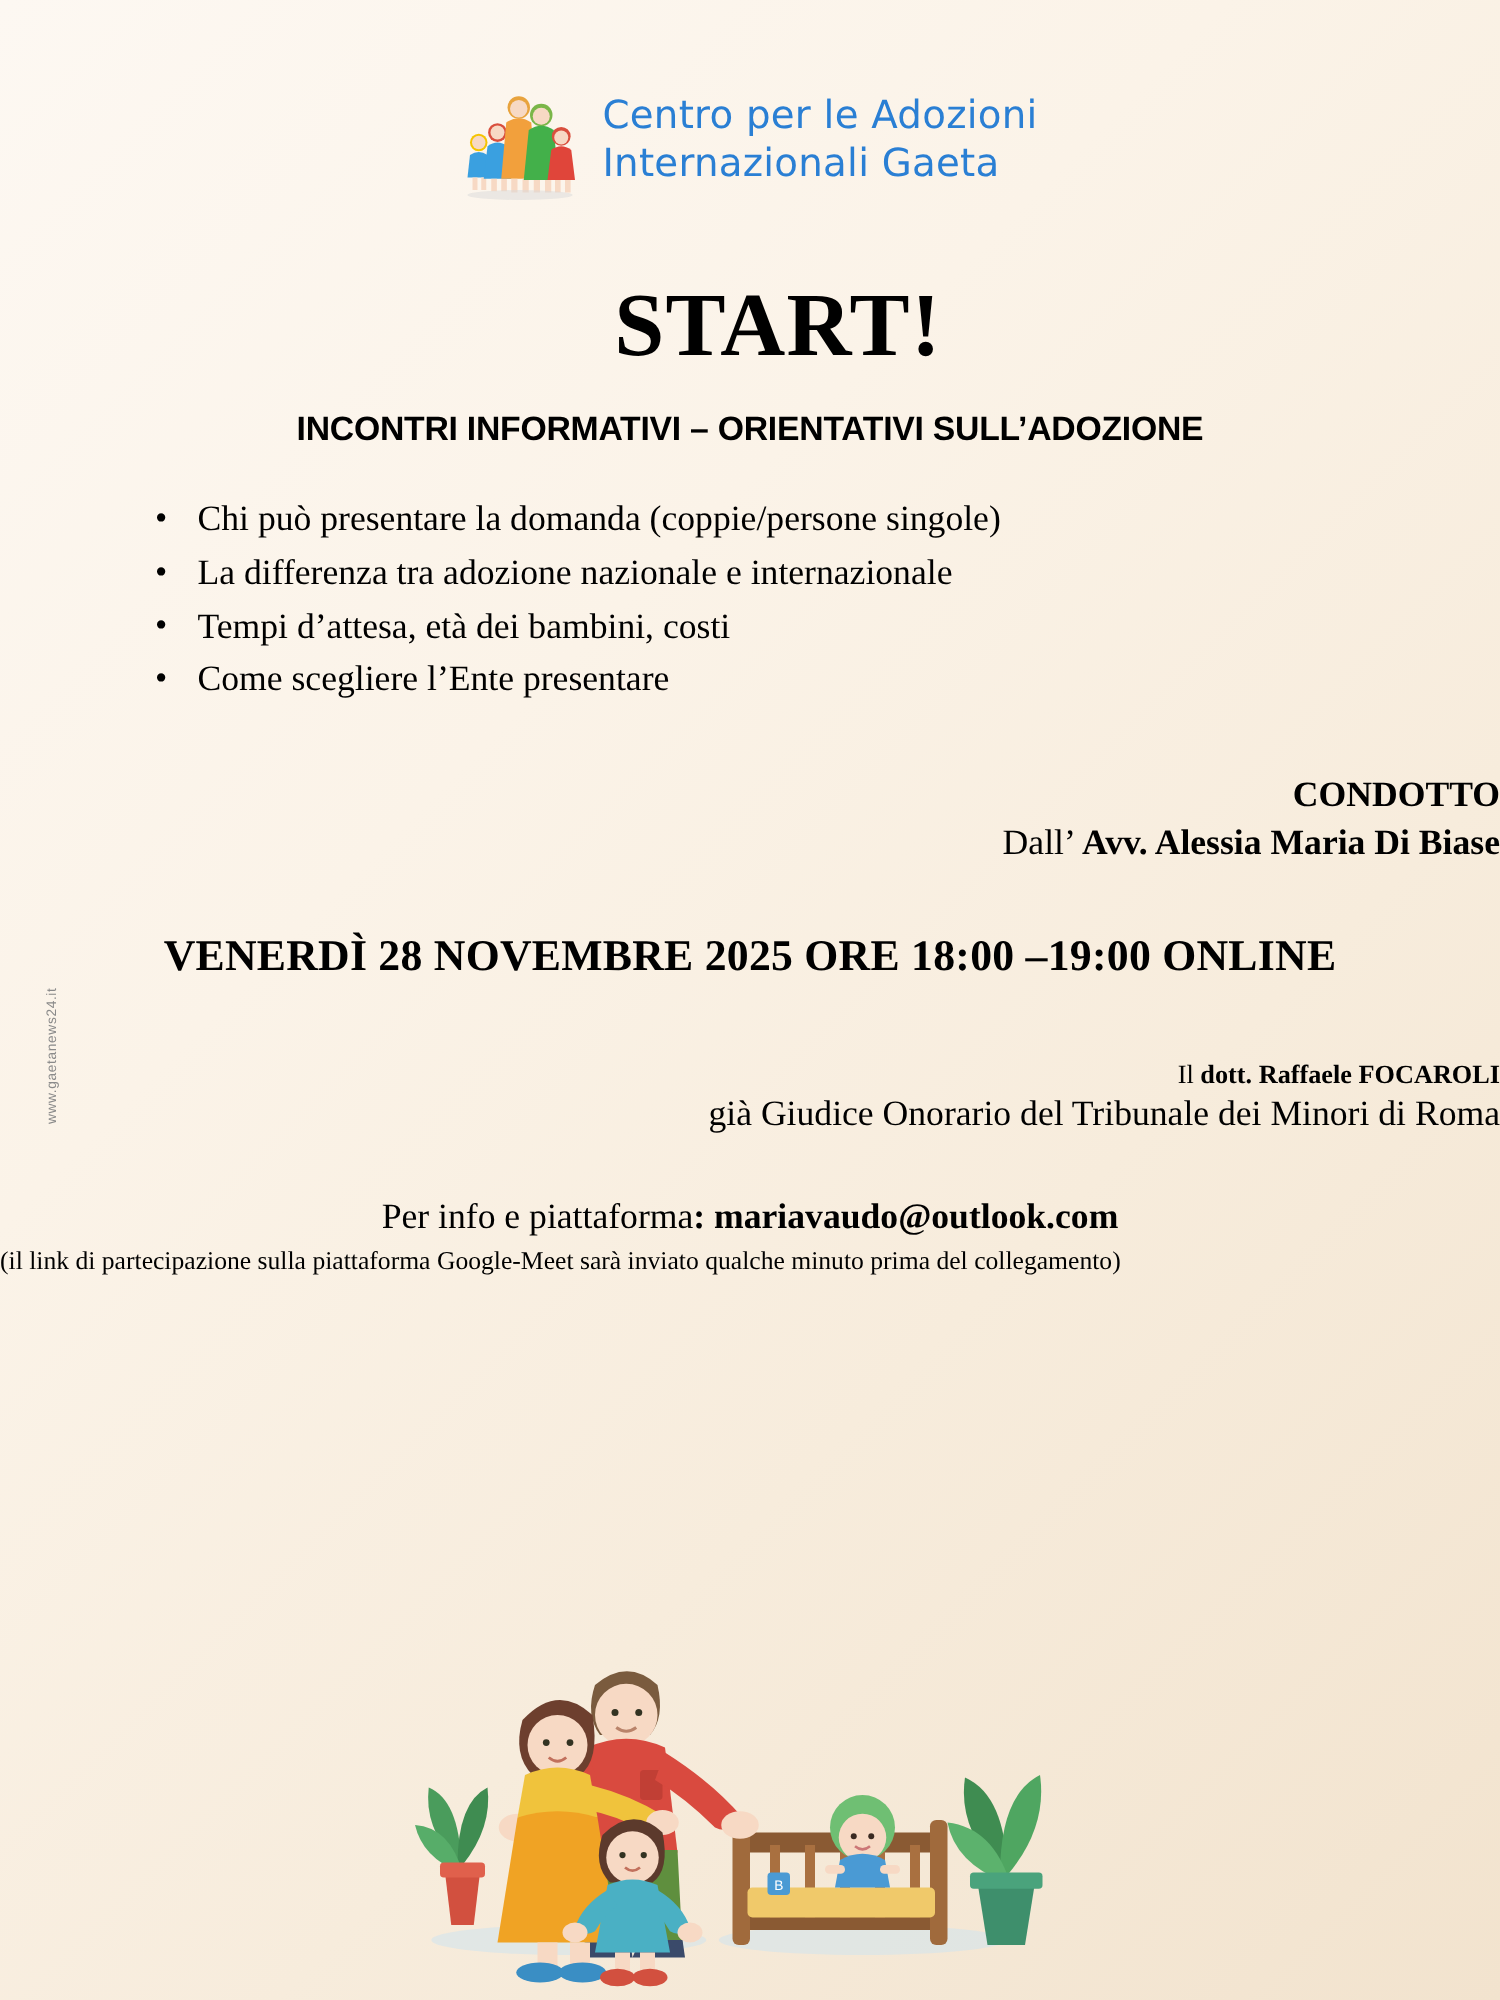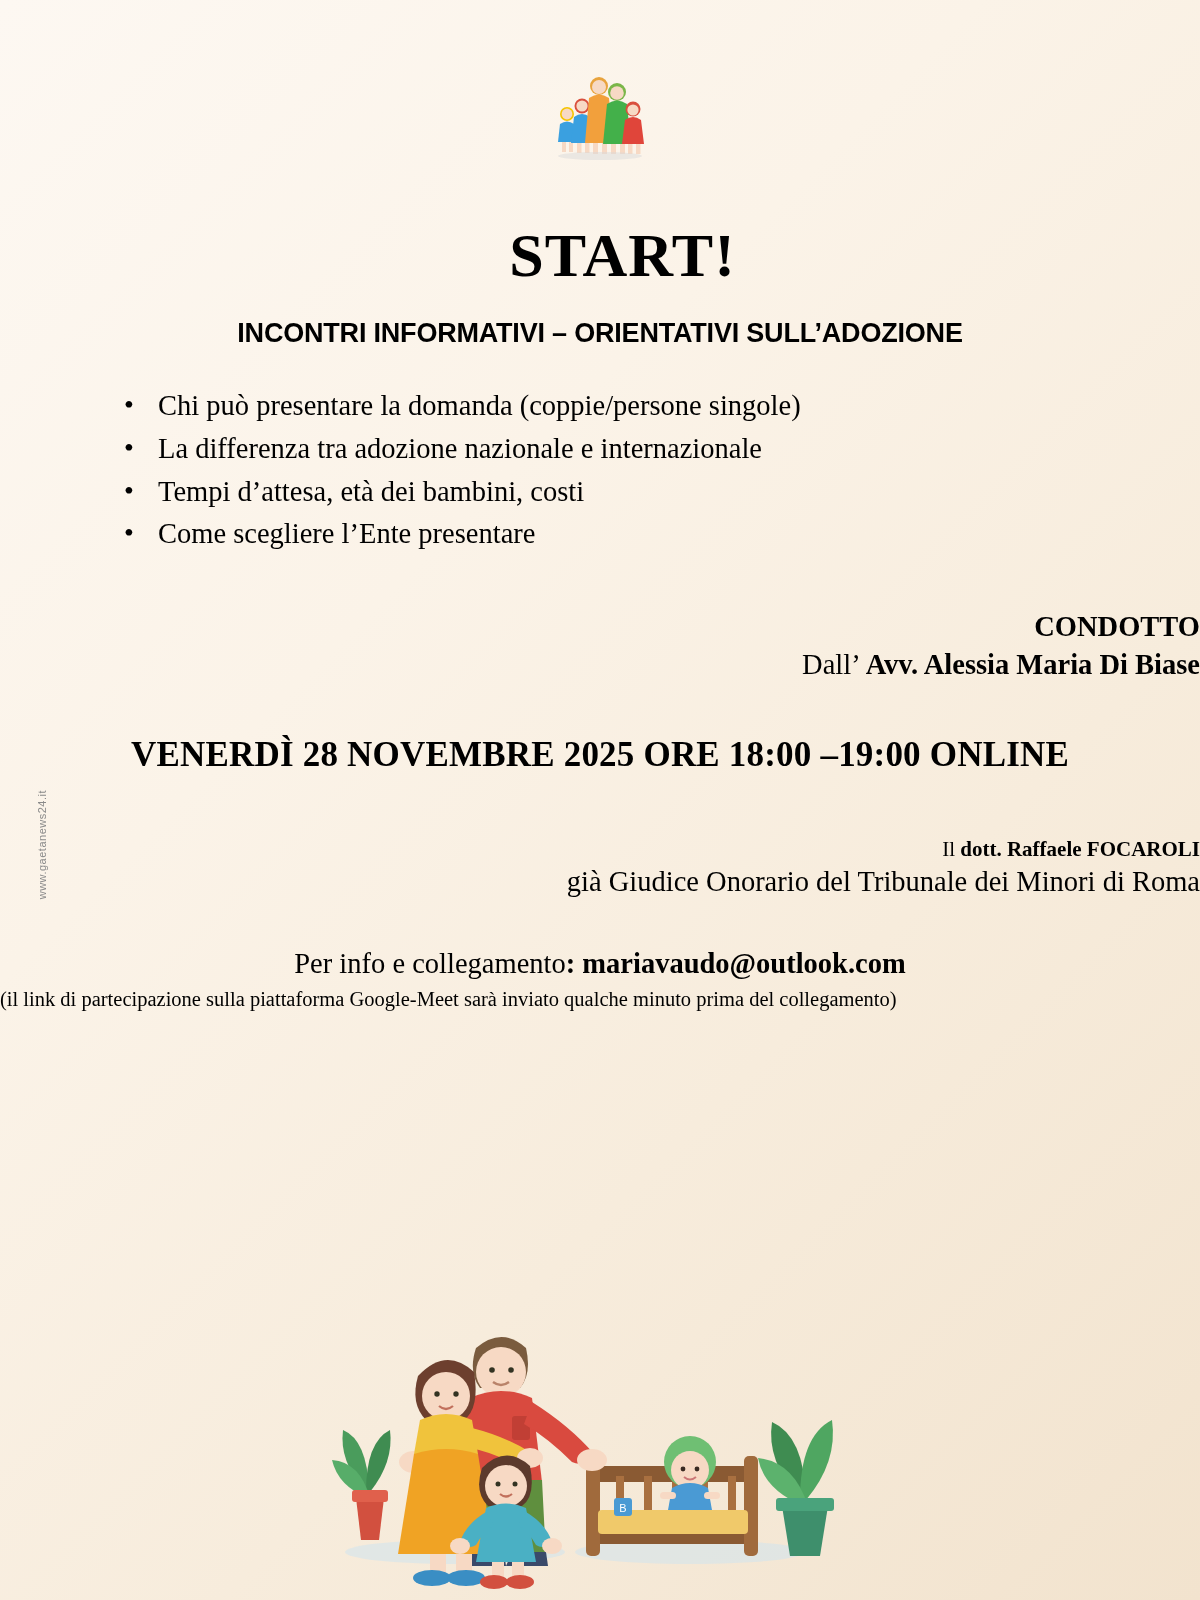--- a/index.html
+++ b/index.html
@@ -49,21 +49,21 @@
     color: #2a7fd4;
     font-weight: 500;
     letter-spacing: 0.2px;
   }
 
   
   .title {
     text-align: center;
     font-family: "Liberation Serif", serif;
     font-weight: bold;
-    font-size: 62px;
+    font-size: 72px;
     letter-spacing: 1px;
     margin-top: 62px;
     line-height: 1;
     padding-left: 45px;
   }
   .subtitle {
     text-align: center;
     font-family: "Liberation Sans", sans-serif;
     font-weight: bold;
     font-size: 27px;
@@ -187,20 +187,24 @@
 
       <circle cx="79" cy="47" r="7.5" fill="#d94f3d"></circle>
       <circle cx="79" cy="48" r="5.6" fill="#f7d9c4"></circle>
       <path d="M71 58 q8 -6 16 0 l3 24 h-22 z" fill="#e0453a"></path>
       <rect x="74" y="82" width="4.5" height="10" fill="#f7d9c4"></rect>
       <rect x="82" y="82" width="4.5" height="10" fill="#f7d9c4"></rect>
 
       <ellipse cx="46" cy="94" rx="42" ry="4" fill="#d9d9d9" opacity="0.5"></ellipse>
     </svg>
   </div>
+  <div>
+    <div class="brand">Centro per le Adozioni</div>
+    <div class="brand">Internazionali Gaeta</div>
+  </div>
 </div>
 
 <div class="title">START!</div>
 <div class="subtitle">INCONTRI INFORMATIVI – ORIENTATIVI SULL’ADOZIONE</div>
 
 <ul class="bullets">
   <li>Chi può presentare la domanda (coppie/persone singole)</li>
   <li>La differenza tra adozione nazionale e internazionale</li>
   <li>Tempi d’attesa, età dei bambini, costi</li>
   <li>Come scegliere l’Ente presentare</li>
@@ -212,21 +216,21 @@
 </div>
 
 <div class="datetime">VENERDÌ 28 NOVEMBRE 2025 ORE 18:00 –19:00 ONLINE</div>
 
 <div class="block interviene">
   <div class="mixed-line name"><span>Il </span><b>dott. Raffaele FOCAROLI</b></div>
   <div class="role">già Giudice Onorario del Tribunale dei Minori di Roma</div>
 </div>
 
 <div class="contact">
-  <span>Per info e collegamento</span><b>:&nbsp;</b><b>mariavaudo@outlook.com</b>
+  <span>Per info e piattaforma</span><b>:&nbsp;</b><b>mariavaudo@outlook.com</b>
 </div>
 <div class="note">(il link di partecipazione sulla piattaforma Google-Meet sarà inviato qualche minuto prima del collegamento)</div>
 
 <div class="illustration">
   <svg viewBox="0 0 1200 420" width="1200" height="420" aria-hidden="true">
 
     <ellipse cx="455" cy="372" rx="110" ry="12" fill="#cfe3ef" opacity="0.55"></ellipse>
     <ellipse cx="690" cy="372" rx="115" ry="12" fill="#cfe3ef" opacity="0.55"></ellipse>
 
     <g>

